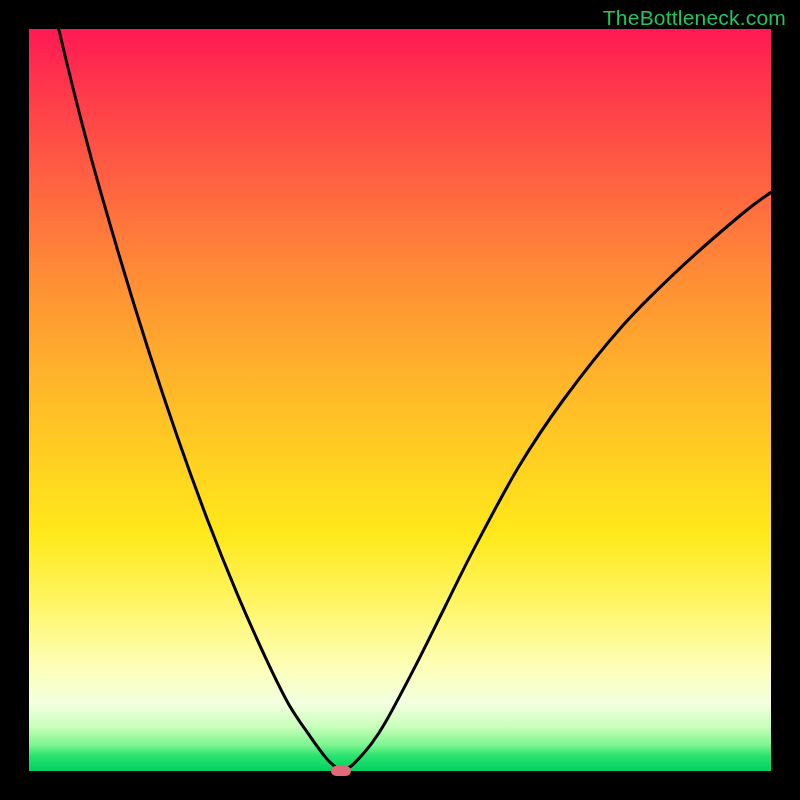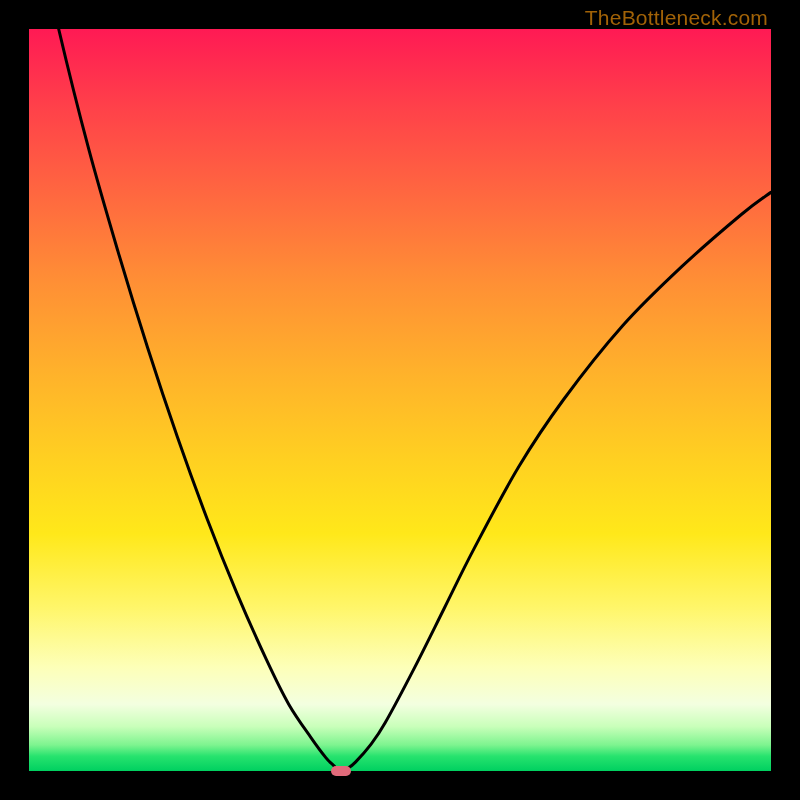--- a/index.html
+++ b/index.html
@@ -53,22 +53,22 @@
     position: absolute;
     width: 20px;
     height: 10px;
     border-radius: 5px;
     background: #e06a7a;
     transform: translate(-50%, -50%);
   }
   .watermark {
     position: absolute;
     top: 6px;
-    right: 32px;
-    color: #a16207;
+    right: 14px;
+    color: #22c55e;
     font-size: 21px;
     letter-spacing: 0.2px;
     user-select: none;
     margin-left: 20px;
   }
 </style>
 </head>
 <body>
 
 <div class="frame">

